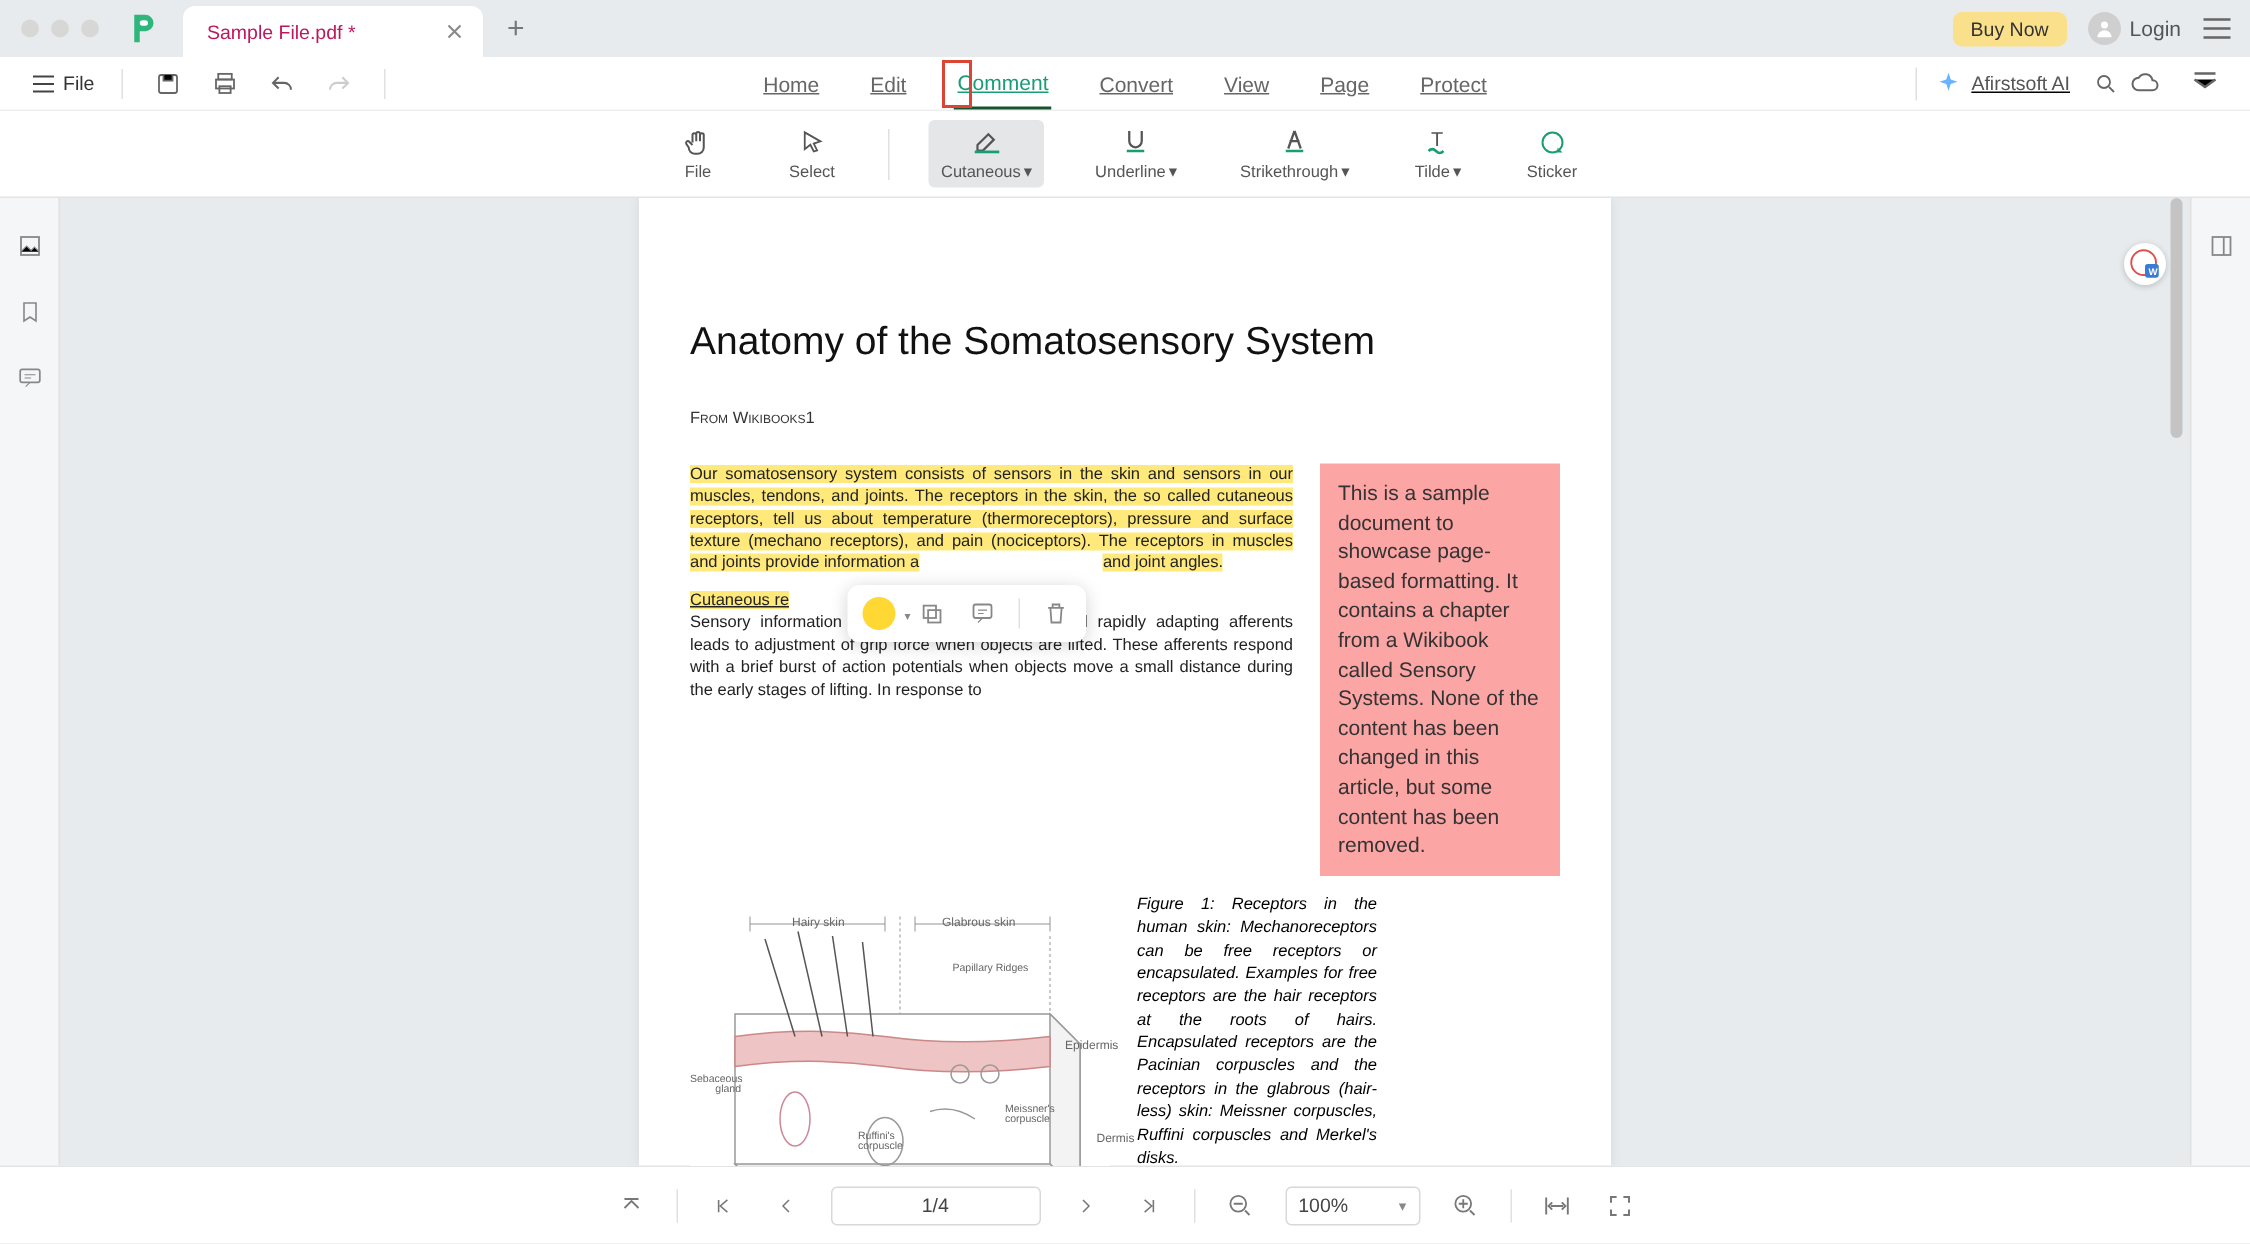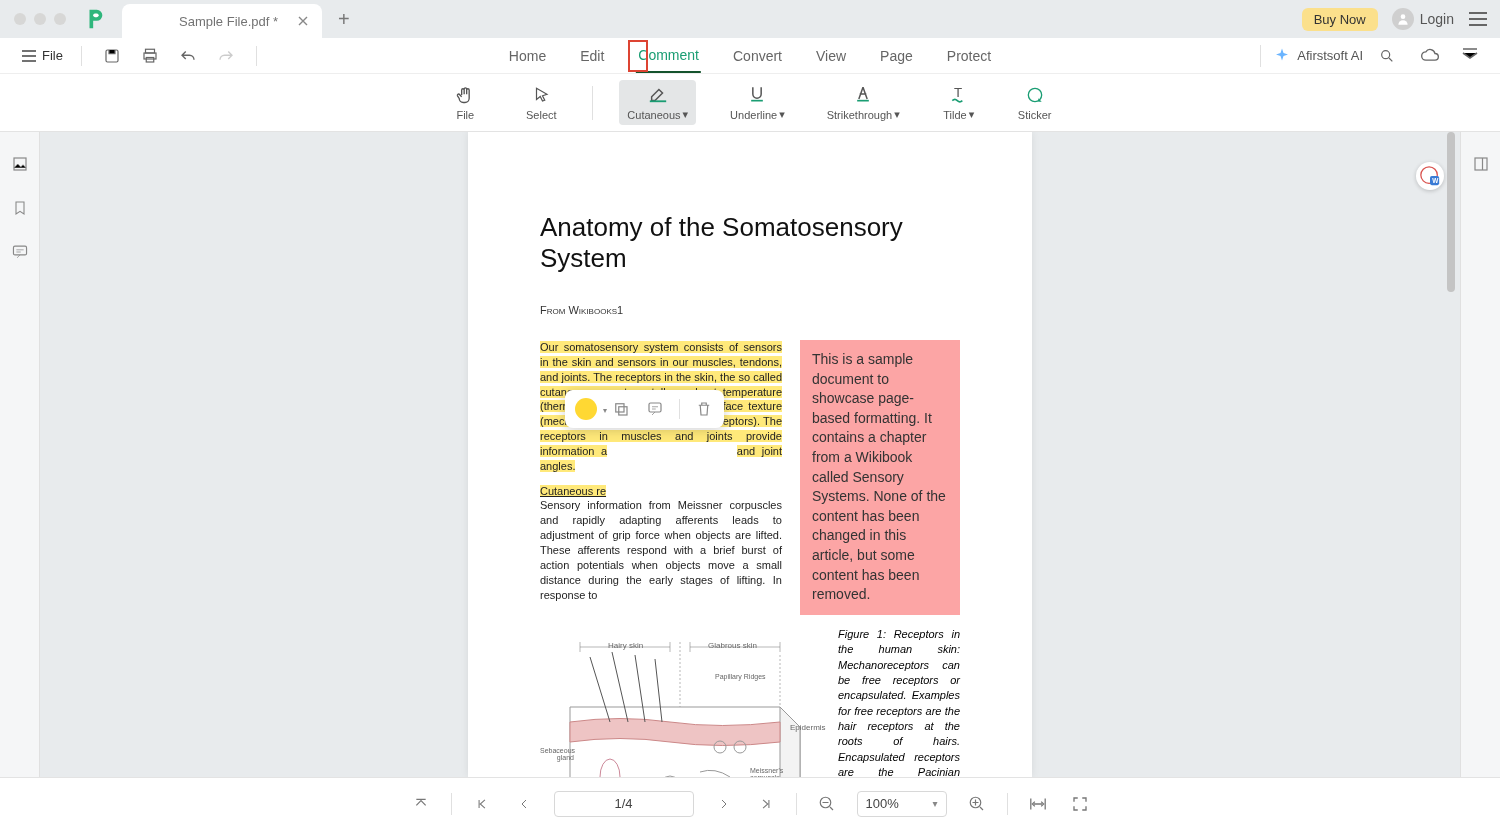--- a/index.html
+++ b/index.html
@@ -5,59 +5,59 @@
 * { margin: 0; padding: 0; box-sizing: border-box; font-family: -apple-system, BlinkMacSystemFont, "Segoe UI", Arial, sans-serif; }
 body { background: #e8ebed; width: 1500px; height: 829px; overflow: hidden; position: relative; }
 
 
 .titlebar { height: 38px; background: #e8ebed; display: flex; align-items: center; position: relative; }
 .traffic-lights { display: flex; gap: 8px; padding-left: 14px; }
 .traffic-light { width: 12px; height: 12px; border-radius: 50%; background: #d7d7d6; }
 .app-logo { margin-left: 18px; display: flex; align-items: center; }
 .app-logo svg { width: 22px; height: 22px; }
 .tab { margin-left: 16px; background: #fff; border-radius: 8px 8px 0 0; height: 34px; margin-top: 4px; display: flex; align-items: center; padding: 0 12px 0 16px; gap: 14px; width: 200px; }
-.tab-title { font-size: 13px; color: #737373; flex: 1; margin-left: 41px; }
+.tab-title { font-size: 13px; color: #be185d; flex: 1; }
 .tab-close { width: 14px; height: 14px; color: #888; cursor: pointer; display:flex; align-items:center; justify-content:center; }
 .tab-add { margin-left: 16px; color: #777; cursor: pointer; font-size: 20px; font-weight: 300; }
 .titlebar-right { position: absolute; right: 12px; display: flex; align-items: center; gap: 14px; }
 .buy-now { background: #fbe08c; border-radius: 6px; padding: 4px 12px; font-size: 13px; color: #333; cursor: pointer; }
 .login { display: flex; align-items: center; gap: 6px; font-size: 14px; color: #555; cursor: pointer; }
 .login-avatar { width: 22px; height: 22px; border-radius: 50%; background: #cfcfcf; display:flex; align-items:center; justify-content:center; }
 .hamburger { width: 20px; height: 16px; cursor: pointer; }
 
 
 .menubar { height: 36px; background: #fff; display: flex; align-items: center; padding: 0 22px; border-bottom: 1px solid #eee; position: relative; }
 .file-btn { display: flex; align-items: center; gap: 6px; font-size: 13px; color: #333; cursor: pointer; }
 .file-btn .ham { width: 14px; }
 .menubar .divider-v { width: 1px; height: 20px; background: #e0e0e0; margin: 0 18px; }
 .icon-btn { cursor: pointer; color: #666; display: flex; align-items: center; justify-content: center; width: 24px; height: 24px; }
 .icon-row { display: flex; gap: 14px; }
 .menu-center { position: absolute; left: 50%; transform: translateX(-50%); display: flex; gap: 30px; align-items: center; }
-.menu-item { font-size: 14px; color: #666; cursor: pointer; padding: 8px 2px; }
+.menu-item { font-size: 14px; color: #666; cursor: pointer; padding: 8px 2px; text-decoration: underline; }
 .menu-item.active { color: #1a9d73; border-bottom: 2px solid #14532d; }
 .comment-highlight { position: absolute; border: 2px solid #d43; padding: 2px 8px; left: 628px; top: 40px; height: 32px; pointer-events: none; }
-.menubar-right { position: absolute; right: 101px; display: flex; align-items: center; gap: 12px; }
+.menubar-right { position: absolute; right: 84px; display: flex; align-items: center; gap: 12px; text-decoration: underline; }
 .ai-badge { display: flex; align-items: center; gap: 6px; font-size: 13px; color: #555; }
 .ai-icon { width: 18px; height: 18px; }
 .menubar-far-right { position: absolute; right: 18px; display: flex; gap: 16px; align-items:center; }
 
 
 .toolbar { height: 58px; background: #fff; display: flex; justify-content: center; align-items: center; gap: 26px; border-bottom: 1px solid #e3e3e3; }
 .tool { display: flex; flex-direction: column; align-items: center; gap: 4px; cursor: pointer; padding: 4px 8px; border-radius: 4px; min-width: 50px; }
 .tool.active { background: #e4e6e7; }
 .tool-icon { height: 20px; display: flex; align-items: center; justify-content: center; color: #444; }
 .tool-label { font-size: 11px; color: #555; display:flex; align-items:center; gap:2px; }
 .tool-sep { width: 1px; height: 34px; background: #e0e0e0; }
 
 
 .content-area { position: absolute; top: 132px; left: 0; right: 0; bottom: 52px; display: flex; background: #e8ebed; }
 .left-rail { width: 40px; background: #f5f6f7; border-right: 1px solid #e0e0e0; display: flex; flex-direction: column; align-items: center; padding-top: 20px; gap: 20px; }
 .left-rail .icon-btn { color: #888; }
 .doc-viewport { flex: 1; overflow: auto; position: relative; display: flex; justify-content: center; }
-.doc-page { width: 564px; background: #fff; box-shadow: 0 0 8px rgba(0,0,0,0.08); padding: 80px 72px 20px; position: relative; min-height: 640px; margin-top: 0; }
+.doc-page { width: 648px; background: #fff; box-shadow: 0 0 8px rgba(0,0,0,0.08); padding: 80px 34px 20px; position: relative; min-height: 640px; margin-top: 0; }
 .doc-title { font-size: 26px; font-weight: 400; color: #111; margin-bottom: 30px; }
 .doc-source { font-size: 11px; font-variant: small-caps; color: #333; margin-bottom: 24px; }
 .doc-body { display: flex; gap: 18px; }
 .left-col { flex: 1; font-size: 11px; line-height: 1.35; color: #222; text-align: justify; }
 .left-col .highlighted { background: #ffe97a; display: inline; }
 .left-col .highlighted-sub { background: #ffe97a; text-decoration: underline; }
 .right-col { width: 160px; }
 .pink-box { background: #fca5a5; padding: 10px 12px; font-size: 14px; color: #333; line-height: 1.4; }
 .para2 { font-size: 11px; line-height: 1.35; text-align: justify; }
 .figure-row { display: flex; gap: 18px; margin-top: 12px; }
@@ -347,21 +347,21 @@
             <ellipse cx="130" cy="165" rx="12" ry="16" fill="none" stroke="#999"></ellipse>
             <circle cx="180" cy="120" r="6" fill="none" stroke="#999"></circle>
             <circle cx="200" cy="120" r="6" fill="none" stroke="#999"></circle>
             <path d="M160 145 q15 -5 30 5" fill="none" stroke="#999"></path>
             <ellipse cx="90" cy="200" rx="14" ry="10" fill="none" stroke="#999"></ellipse>
           </svg>
           <div style="position:absolute; top:14px; left:68px;">Hairy skin</div>
           <div style="position:absolute; top:14px; left:168px;">Glabrous skin</div>
           <div style="position:absolute; top:46px; left:175px; font-size:7px;">Papillary Ridges</div>
           <div style="position:absolute; top:96px; left:250px;">Epidermis</div>
-          <div style="position:absolute; top:158px; left:243px;">Dermis</div>
+          <div style="position:absolute; top:158px; left:271px;">Dermis</div>
           <div style="position:absolute; top:140px; left:210px; font-size:7px; width:40px;">Meissner's corpuscle</div>
           <div style="position:absolute; top:120px; left:0px; font-size:7px; width:34px; text-align:right;">Sebaceous gland</div>
           <div style="position:absolute; top:158px; left:112px; font-size:7px; width:40px;">Ruffini's corpuscle</div>
           <div style="position:absolute; top:198px; left:22px; font-size:7px;">Hair receptor</div>
           <div style="position:absolute; top:216px; left:60px; font-size:7px; width:40px;">Pacinian corpuscle</div>
         </div>
         <div class="figure-caption">Figure 1: Receptors in the human skin: Mechanoreceptors can be free receptors or encapsulated. Examples for free receptors are the hair receptors at the roots of hairs. Encapsulated receptors are the Pacinian corpuscles and the receptors in the glabrous (hair- less) skin: Meissner corpuscles, Ruffini corpuscles and Merkel's disks.</div>
       </div>
 
     </div>

